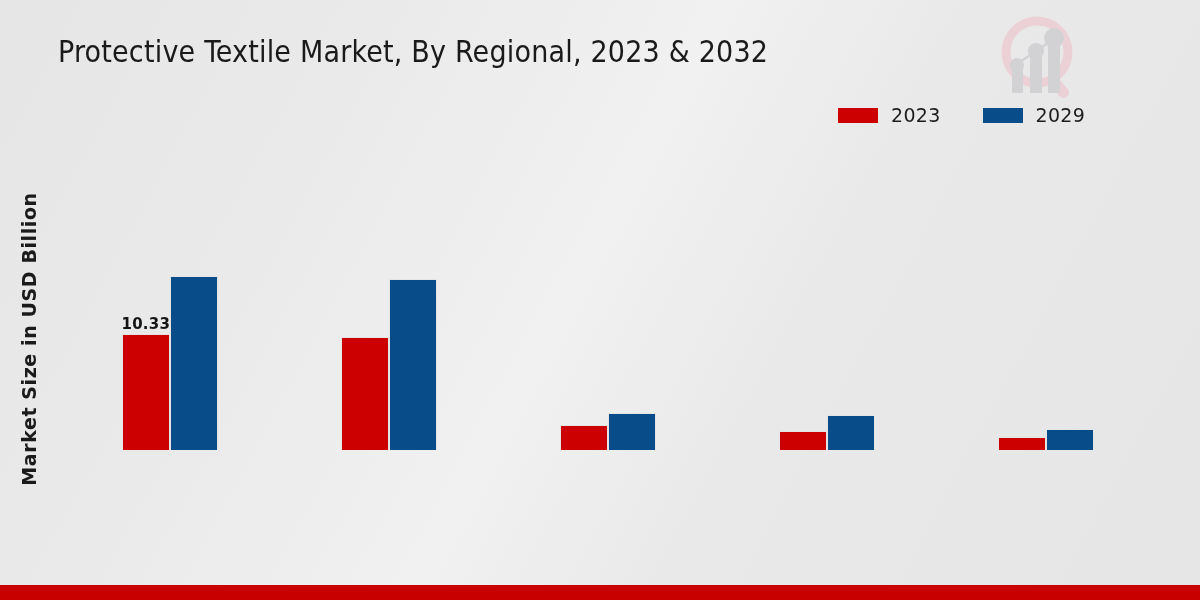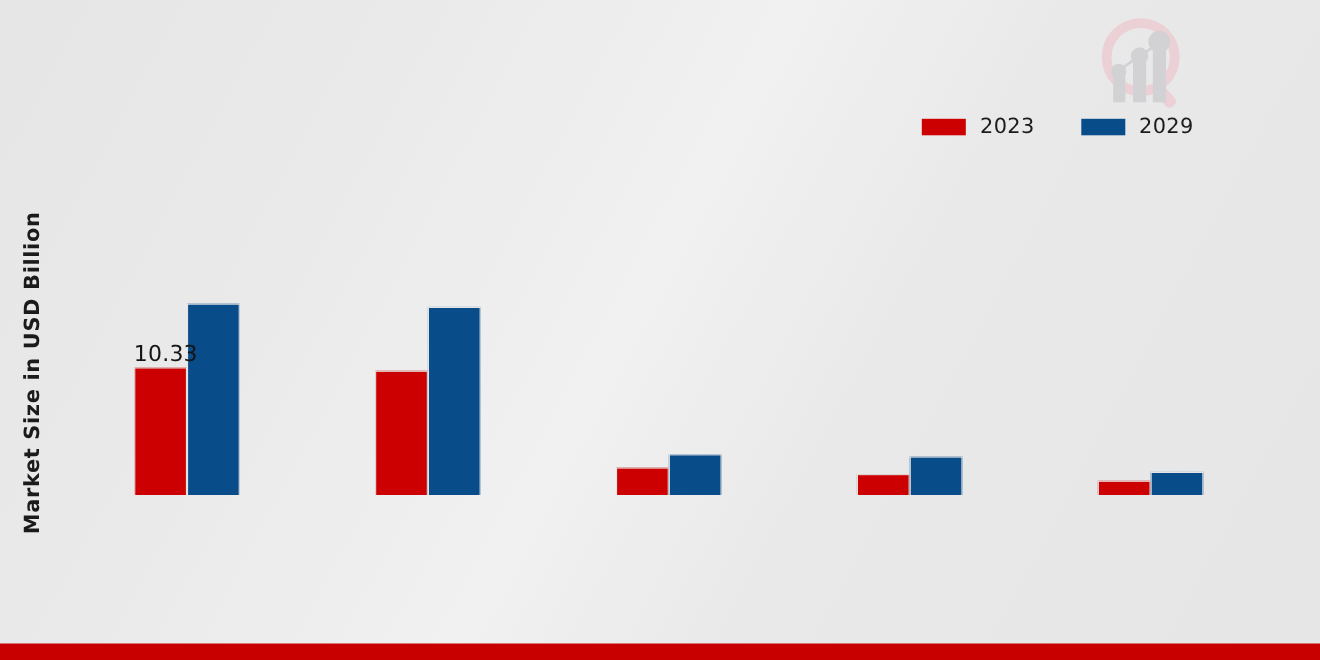--- a/index.html
+++ b/index.html
@@ -45,21 +45,21 @@
   .plot { position:absolute; left:60px; top:150px; width:1100px; height:300px; }
 
   .groups { position:absolute; left:60px; top:150px; width:1096px; height:300px; display:flex; }
   .group { flex:1; position:relative; }
   .bars { position:absolute; bottom:0; left:50%; transform:translateX(-50%); display:flex; align-items:flex-end; }
   .bar { width:48px; display:block; }
   .bar.red { background:#CC0000; border:1px solid #e4e4e4; border-bottom:none; }
   .bar.blue { background:#084C8A; border:1px solid #e4e4e4; border-bottom:none; }
   .bar-value {
     position:absolute; bottom:0; left:2px;
-    font-size:20px; font-weight:normal; color:#151515;
+    font-size:15px; font-weight:bold; color:#151515;
     white-space:nowrap; letter-spacing:.2px;
   }
 
   
   .footer { position:absolute; left:0; top:585px; width:1200px; height:15px; background:#C90000; }
 </style>
 </head>
 <body>
 
 <div id="root">
@@ -72,20 +72,21 @@
       <rect x="45" y="45" width="12" height="40" fill="#cfcfd2"></rect>
       <rect x="63" y="33" width="12" height="52" fill="#cfcfd2"></rect>
       <line x1="32" y1="56" x2="51" y2="43" stroke="#cfcfd2" stroke-width="2.5"></line>
       <line x1="51" y1="43" x2="69" y2="31" stroke="#cfcfd2" stroke-width="2.5"></line>
       <circle cx="32" cy="57" r="7" fill="#cfcfd2"></circle>
       <circle cx="51" cy="43" r="8" fill="#cfcfd2"></circle>
       <circle cx="69" cy="30" r="10" fill="#cfcfd2"></circle>
     </svg>
   </div>
 
+  <div class="title">Protective Textile Market, By Regional, 2023 &amp; 2032</div>
 
   <div class="legend">
     <div class="legend-item">
       <span class="legend-swatch" style="background:#CC0000"></span>
       <span class="legend-label">2023</span>
     </div>
     <div class="legend-item">
       <span class="legend-swatch" style="background:#084C8A"></span>
       <span class="legend-label">2029</span>
     </div>

